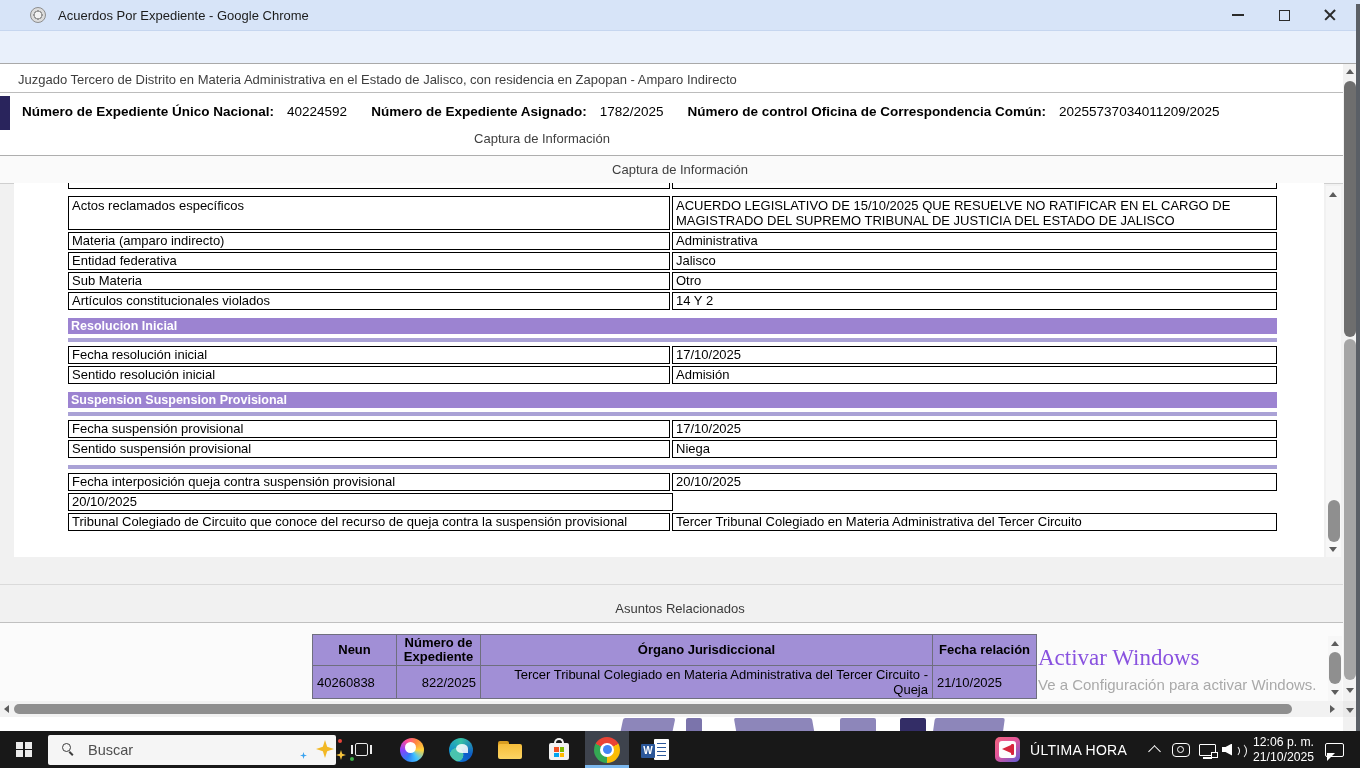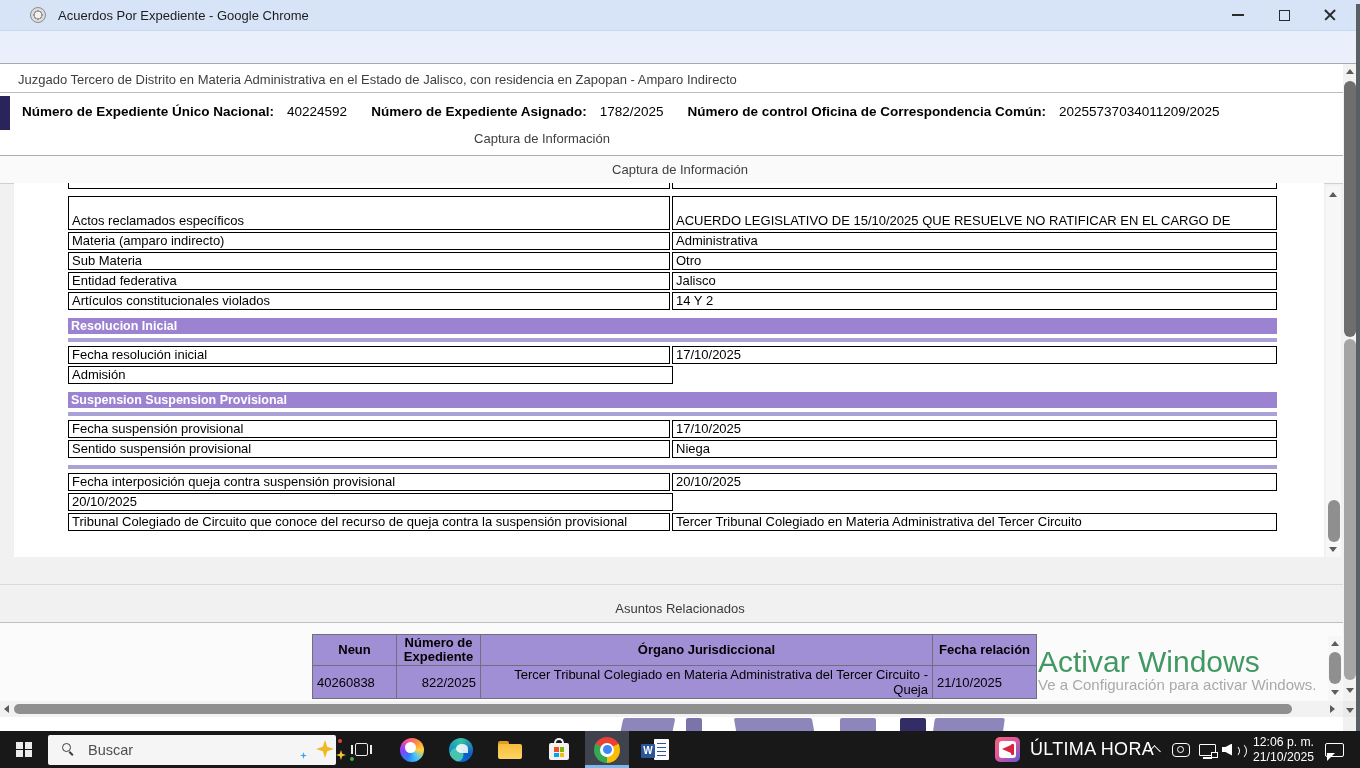--- a/index.html
+++ b/index.html
@@ -38,39 +38,39 @@
   .expf-value{margin-right:24px;white-space:nowrap;}
   #band-cap1{top:130px;height:25px;background:#fff;border-bottom:1px solid #aeaeae;}
   #cap1-text{position:absolute;left:542px;top:131px;transform:translateX(-50%);font-size:13px;color:#3f3f3f;}
   #band-cap2{top:156px;height:27px;background:#fafafa;border-bottom:1px solid #cfcfcf;}
   #cap2-text{position:absolute;left:680px;top:162px;transform:translateX(-50%);font-size:13px;color:#3f3f3f;}
   
   #frame1{position:absolute;left:14px;top:183px;width:1310px;height:374px;background:#fff;overflow:hidden;}
   .crow{display:flex;gap:2px;margin:0 0 2px 54px;}
   .ccell{box-sizing:border-box;border:1px solid #000;background:#fff;font-size:13px;line-height:16px;padding:0 3px;height:18px;overflow:hidden;white-space:nowrap;}
   .clabel{width:602px;} .cvalue{width:605px;}
-  .crow.tall .ccell{height:34px;white-space:normal;line-height:15px;padding-top:16px;}
+  .crow.tall .ccell{height:34px;white-space:normal;line-height:15px;padding-top:1px;}
   .crow-partial{height:9px;overflow:hidden;margin:0 0 4px 54px;position:relative;}
   .crow-partial .crow{position:relative;top:-12px;margin:0;}
   .sec-header{box-sizing:border-box;width:1209px;height:16px;margin:8px 0 0 54px;background:#9c83d1;color:#fff;
     font-size:12.5px;font-weight:bold;line-height:16px;padding-left:3px;}
   .sec-line{width:1209px;height:4px;margin:4px 0 4px 54px;background:#aaa2d6;}
   .sec-line.divider{margin-top:7px;}
   
   #line584{position:absolute;left:0;top:584px;width:1343px;height:1px;background:#dadada;}
   #asuntos-title{position:absolute;left:680px;top:601px;transform:translateX(-50%);font-size:13px;color:#3a3a3a;}
   #line622{position:absolute;left:0;top:622px;width:1343px;height:1px;background:#c0c0c0;}
   #asuntos-panel{position:absolute;left:0;top:623px;width:1343px;height:78px;background:#fbfbfb;}
   #asuntos-table{position:absolute;left:312px;top:634px;border-collapse:collapse;z-index:2;}
   #asuntos-table td,#asuntos-table th{border:1px solid #6f6f7e;background:#a18fd6;color:#000;font-size:13px;padding:1px 4px;}
   #asuntos-table th{font-weight:bold;text-align:center;line-height:14px;}
   #asuntos-table td{height:18px;}
   .al{text-align:right;} .ac{text-align:left;}
   
-  #wm1{position:absolute;left:1038px;top:645px;font-size:30px;color:#15803d;opacity:.8;z-index:1;}
+  #wm1{position:absolute;left:1038px;top:645px;font-size:23px;color:#6d28d9;opacity:.8;z-index:1;font-family:Liberation Serif, serif;}
   #wm2{position:absolute;left:1038px;top:676px;font-size:15px;color:#9b9b9b;opacity:.85;z-index:1;}
   
   .sbtrack{position:absolute;background:#f2f2f2;z-index:6;}
   .sbthumb{position:absolute;border-radius:6px;z-index:7;}
   .tri{width:0;height:0;position:absolute;z-index:8;}
   .tri-up{border-left:4px solid transparent;border-right:4px solid transparent;border-bottom:5px solid #5c5c5c;}
   .tri-down{border-left:4px solid transparent;border-right:4px solid transparent;border-top:5px solid #5c5c5c;}
   .tri-left{border-top:4px solid transparent;border-bottom:4px solid transparent;border-right:5px solid #5c5c5c;}
   .tri-right{border-top:4px solid transparent;border-bottom:4px solid transparent;border-left:5px solid #5c5c5c;}
   
@@ -126,21 +126,21 @@
   .wordicon{position:relative;width:30px;height:24px;}
   .word-page{position:absolute;left:13px;top:1px;width:15px;height:21px;background:#fff;border-radius:1px;}
   .word-page i{position:absolute;left:3px;width:9px;height:1.6px;background:#2b579a;display:block;}
   .word-sq{position:absolute;left:0;top:6px;width:14px;height:14px;background:#2b579a;color:#fff;font-size:10px;font-weight:bold;display:flex;align-items:center;justify-content:center;border-radius:1px;}
   
   #news{position:absolute;left:995px;top:731px;height:37px;display:flex;align-items:center;z-index:3;}
   .newsicon{position:relative;width:25px;height:25px;border-radius:5px;background:linear-gradient(140deg,#f0647e 0%,#e3559a 45%,#5b5bd6 100%);margin-right:10px;}
   .newsicon::before{content:"";position:absolute;left:4px;top:4px;width:17px;height:17px;border-radius:3px;background:#fdfdfd;}
   .newsicon .horn{position:absolute;left:7px;top:8px;width:0;height:0;border-top:4.5px solid transparent;border-bottom:4.5px solid transparent;border-right:9px solid #d7263d;}
   .newsicon .hornbar{position:absolute;left:16px;top:7px;width:3px;height:11px;background:#d7263d;border-radius:1px;}
-  #news-label{font-size:18px;color:#fff;letter-spacing:.3px;}
+  #news-label{font-size:14px;color:#fff;letter-spacing:.3px;}
   #chevron{position:absolute;left:1142px;top:731px;width:24px;height:37px;display:flex;align-items:center;justify-content:center;}
   .chev{width:8px;height:8px;border-right:1.8px solid #fff;border-bottom:1.8px solid #fff;transform:rotate(-135deg);margin-top:4px;}
   #cast{position:absolute;left:1168px;top:731px;width:26px;height:37px;display:flex;align-items:center;justify-content:center;}
   .casticon{position:relative;width:18px;height:14px;border:1.6px solid #fff;border-radius:4px;box-sizing:border-box;}
   .casticon::after{content:"";position:absolute;left:4px;top:2px;width:7px;height:7px;border:1.5px solid #fff;border-radius:50%;box-sizing:border-box;}
   #network{position:absolute;left:1194px;top:731px;width:26px;height:37px;display:flex;align-items:center;justify-content:center;}
   .neticon{position:relative;width:17px;height:12px;border:1.6px solid #fff;border-radius:1px;box-sizing:border-box;}
   .neticon::after{content:"";position:absolute;left:3px;bottom:-4px;width:9px;height:1.6px;background:#fff;}
   .neticon::before{content:"";position:absolute;right:-3px;bottom:-3px;width:5px;height:4px;background:#181818;border:1.4px solid #fff;}
   #volume{position:absolute;left:1218px;top:731px;width:28px;height:37px;display:flex;align-items:center;justify-content:center;}
@@ -210,38 +210,39 @@
   <div id="capture-rows">
       <div class="crow tall">
         <div class="ccell clabel">Actos reclamados específicos</div>
         <div class="ccell cvalue">ACUERDO LEGISLATIVO DE 15/10/2025 QUE RESUELVE NO RATIFICAR EN EL CARGO DE MAGISTRADO DEL SUPREMO TRIBUNAL DE JUSTICIA DEL ESTADO DE JALISCO</div>
       </div>
       <div class="crow">
         <div class="ccell clabel">Materia (amparo indirecto)</div>
         <div class="ccell cvalue">Administrativa</div>
       </div>
       <div class="crow">
+        <div class="ccell clabel">Entidad federativa</div>
+        <div class="ccell cvalue">Jalisco</div>
+      </div>
+      <div class="crow">
         <div class="ccell clabel">Sub Materia</div>
         <div class="ccell cvalue">Otro</div>
       </div>
       <div class="crow">
-        <div class="ccell clabel">Entidad federativa</div>
-        <div class="ccell cvalue">Jalisco</div>
-      </div>
-      <div class="crow">
         <div class="ccell clabel">Artículos constitucionales violados</div>
         <div class="ccell cvalue">14 Y 2</div>
       </div>
       <div class="sec-header">Resolucion Inicial</div>
       <div class="sec-line"></div>
       <div class="crow">
         <div class="ccell clabel">Fecha resolución inicial</div>
         <div class="ccell cvalue">17/10/2025</div>
       </div>
       <div class="crow">
+        <div class="ccell clabel">Sentido resolución inicial</div>
         <div class="ccell cvalue">Admisión</div>
       </div>
       <div class="sec-header">Suspension Suspension Provisional</div>
       <div class="sec-line"></div>
       <div class="crow">
         <div class="ccell clabel">Fecha suspensión provisional</div>
         <div class="ccell cvalue">17/10/2025</div>
       </div>
       <div class="crow">
         <div class="ccell clabel">Sentido suspensión provisional</div>

